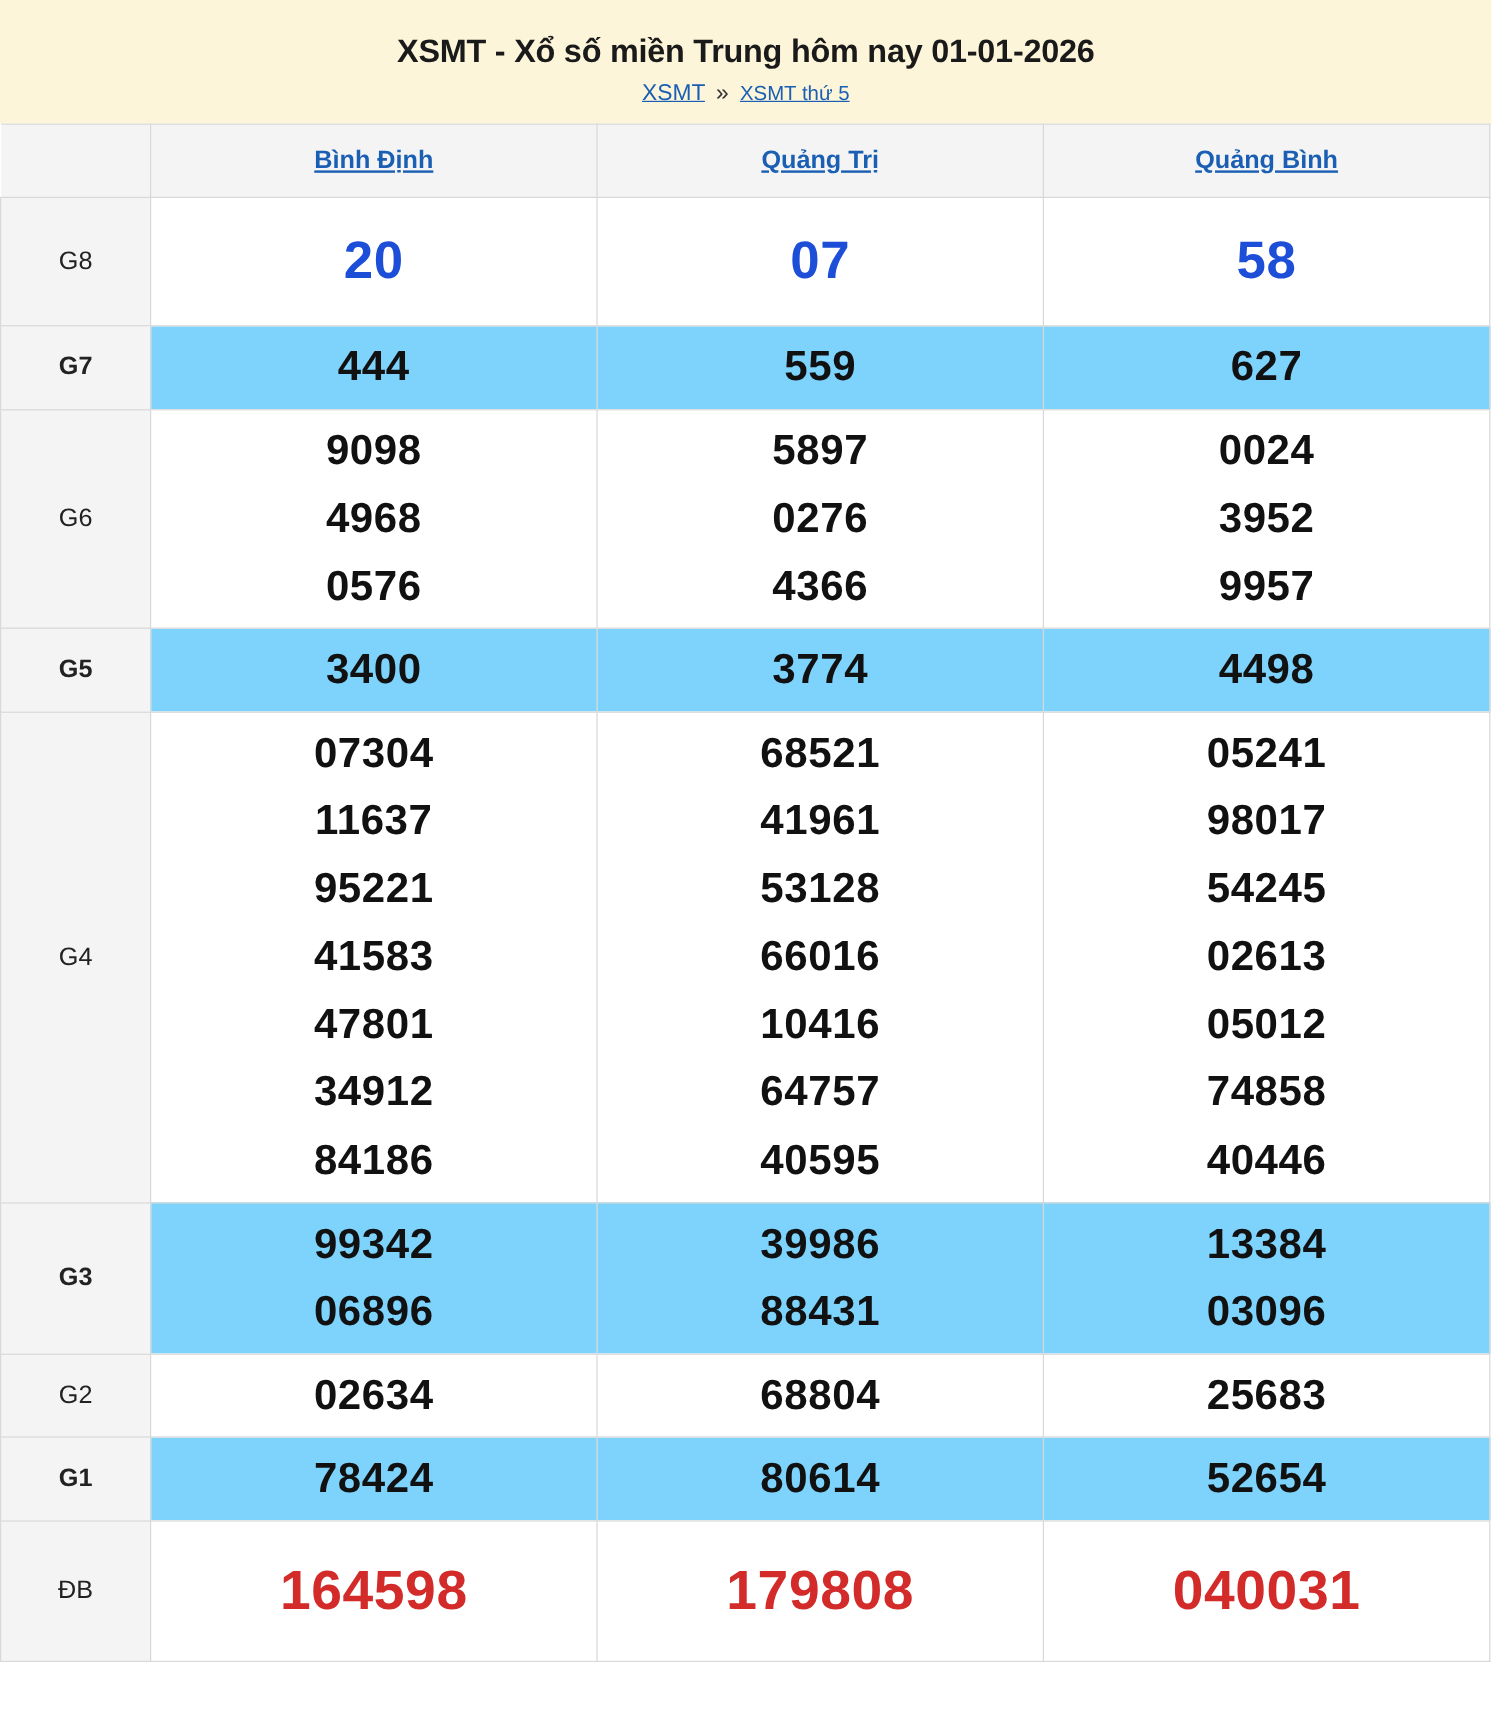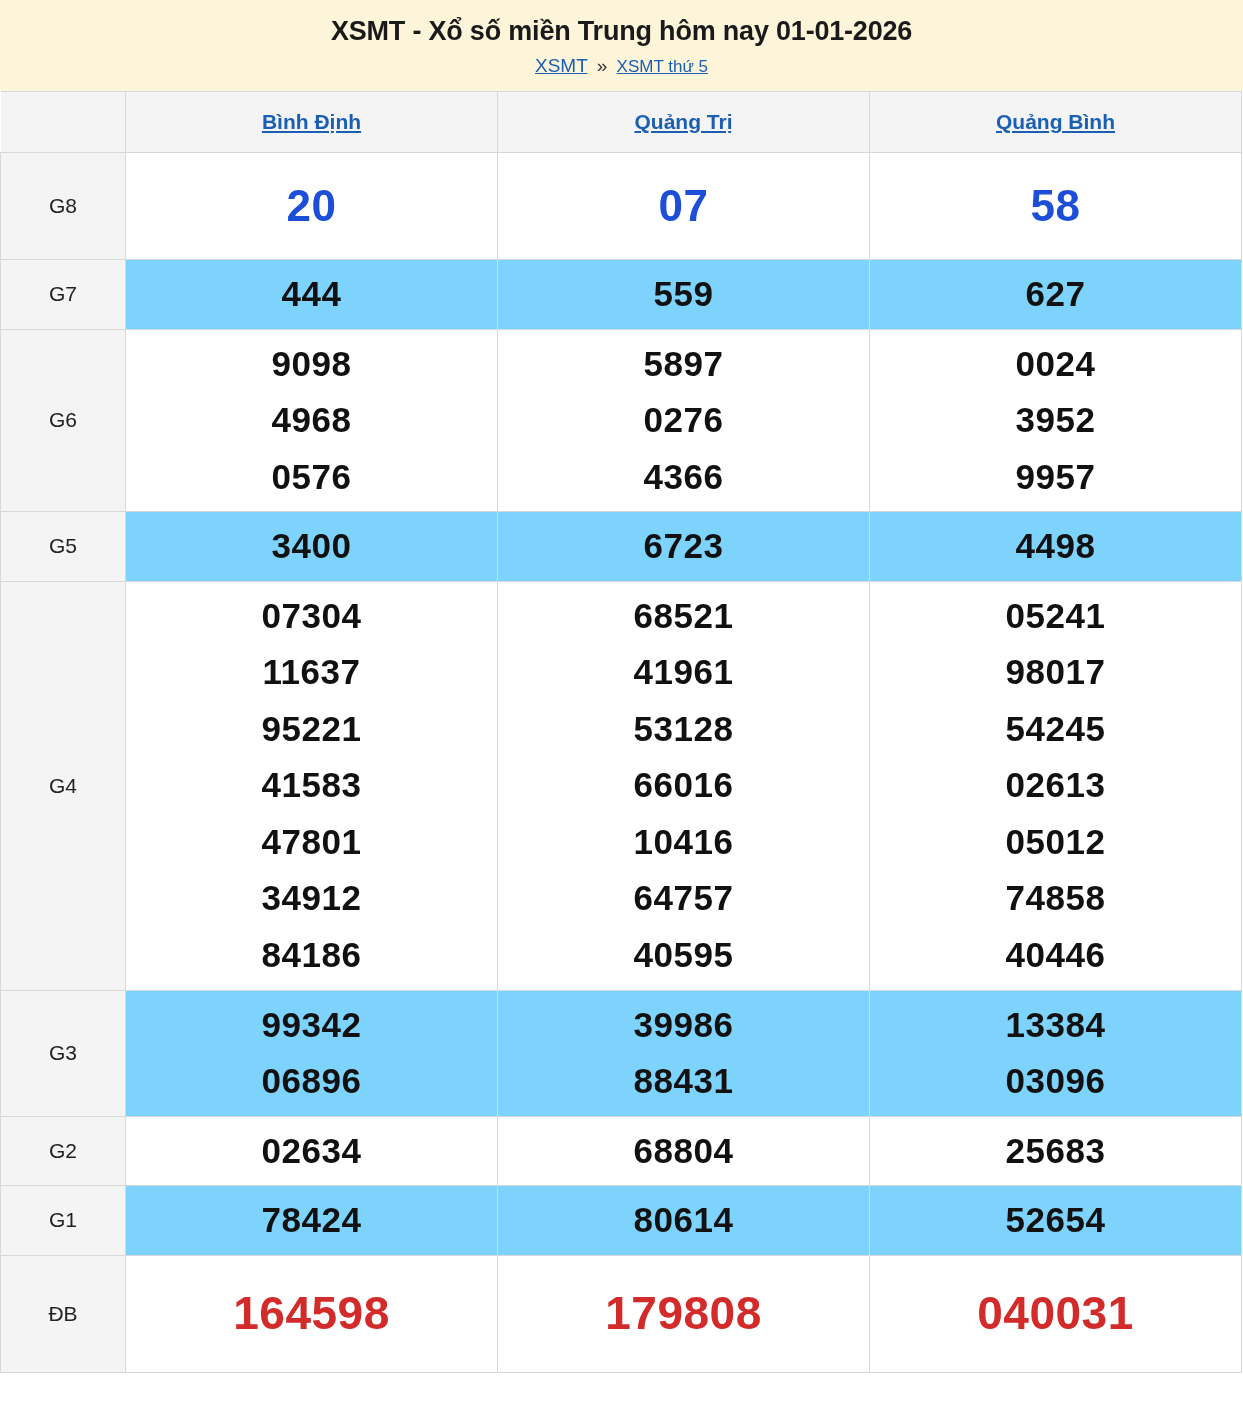--- a/index.html
+++ b/index.html
@@ -15,21 +15,21 @@
   }
 
   .page {
     width: 1243px;
     box-sizing: border-box;
   }
 
   
   .header {
     background: #fcf5da;
-    padding: 16px 0 14px 0;
+    padding: 28px 0 14px 0;
     text-align: center;
   }
   .header h1 {
     margin: 0 0 8px 0;
     font-size: 27px;
     font-weight: bold;
     color: #1a1a1a;
     letter-spacing: -0.2px;
   }
   .breadcrumb {
@@ -90,21 +90,21 @@
   td.num {
     background: #ffffff;
     font-size: 35px;
     font-weight: bold;
     color: #111;
     letter-spacing: 0.5px;
     line-height: 1.33;
     padding: 6px 0;
   }
   tr.alt td.num { background: #7dd3fc; }
-  tr.alt td.lbl { background: #f4f4f4; }
+  tr.alt td.lbl { background: #f4f4f4; font-weight: bold; }
 
   td.num .line { display: block; padding: 5px 0; }
 
   td.g8 {
     font-size: 44px;
     color: #1d4ed8;
     padding: 10px 0;
   }
   td.db {
     font-size: 46px;
@@ -193,21 +193,21 @@
             <span class="line">3952</span>
             <span class="line">9957</span>
           </td>
         </tr>
         <tr class="alt">
           <td class="lbl">G5</td>
           <td class="num">
             <span class="line">3400</span>
           </td>
           <td class="num">
-            <span class="line">6723</span>
+            <span class="line">3774</span>
           </td>
           <td class="num">
             <span class="line">4498</span>
           </td>
         </tr>
         <tr>
           <td class="lbl">G4</td>
           <td class="num">
             <span class="line">07304</span>
             <span class="line">11637</span>

